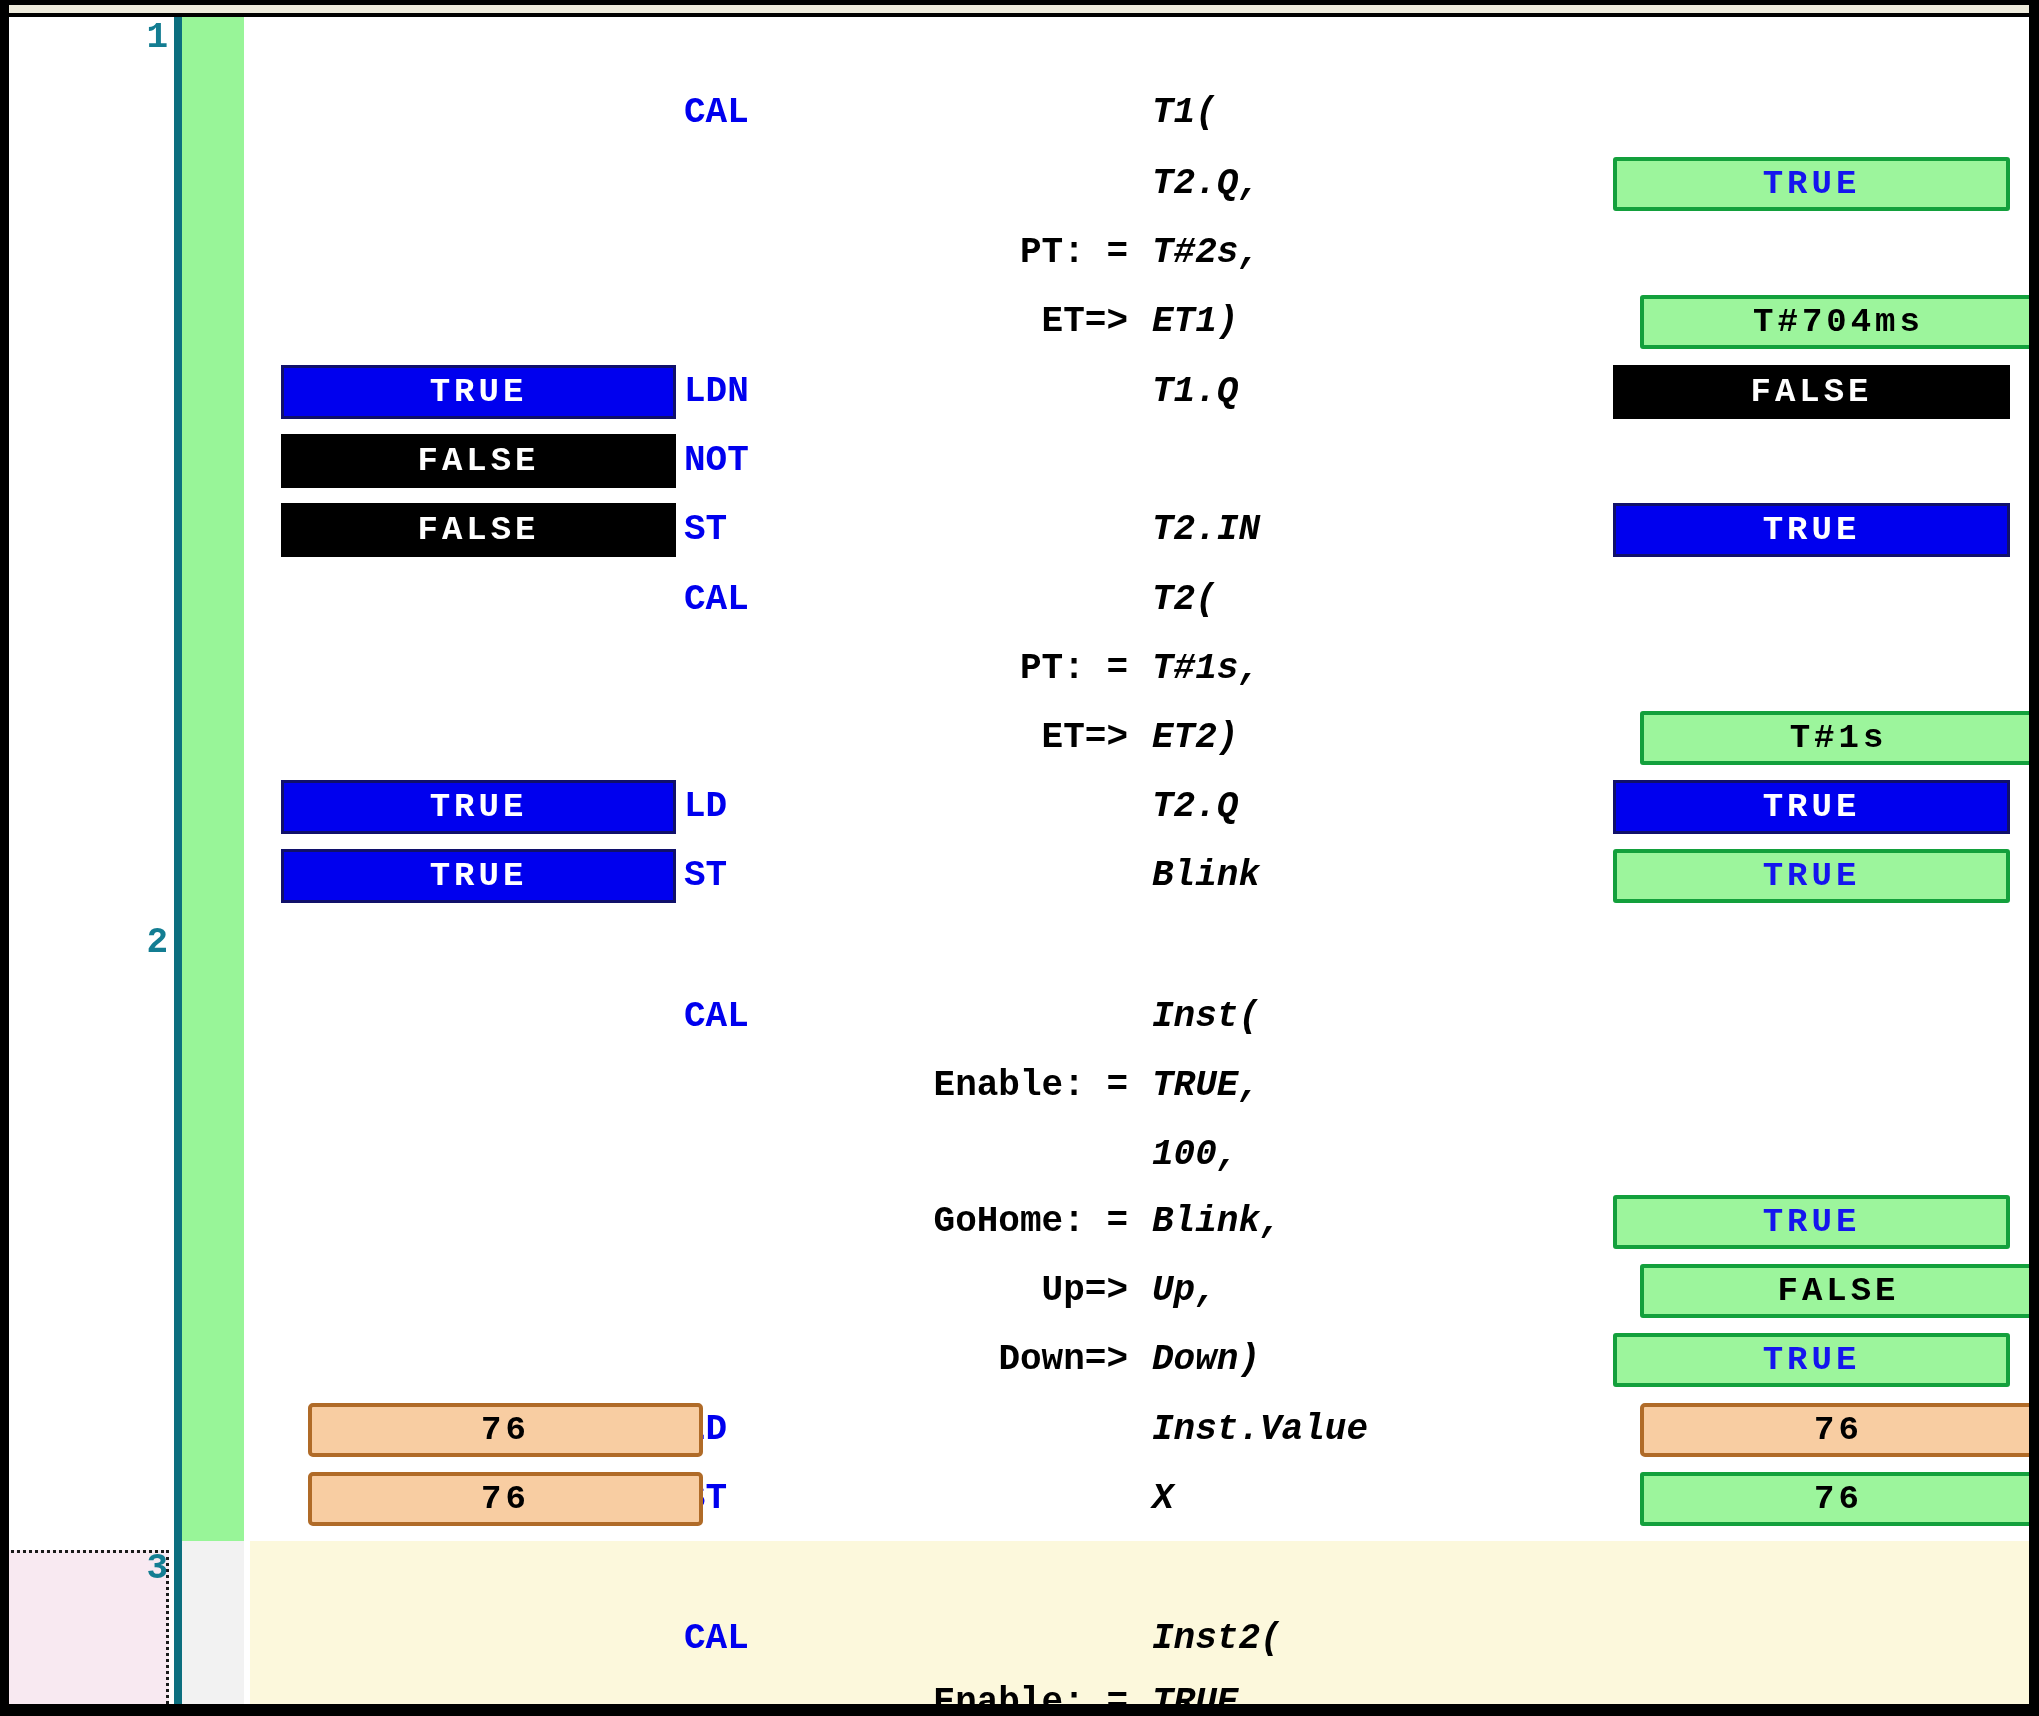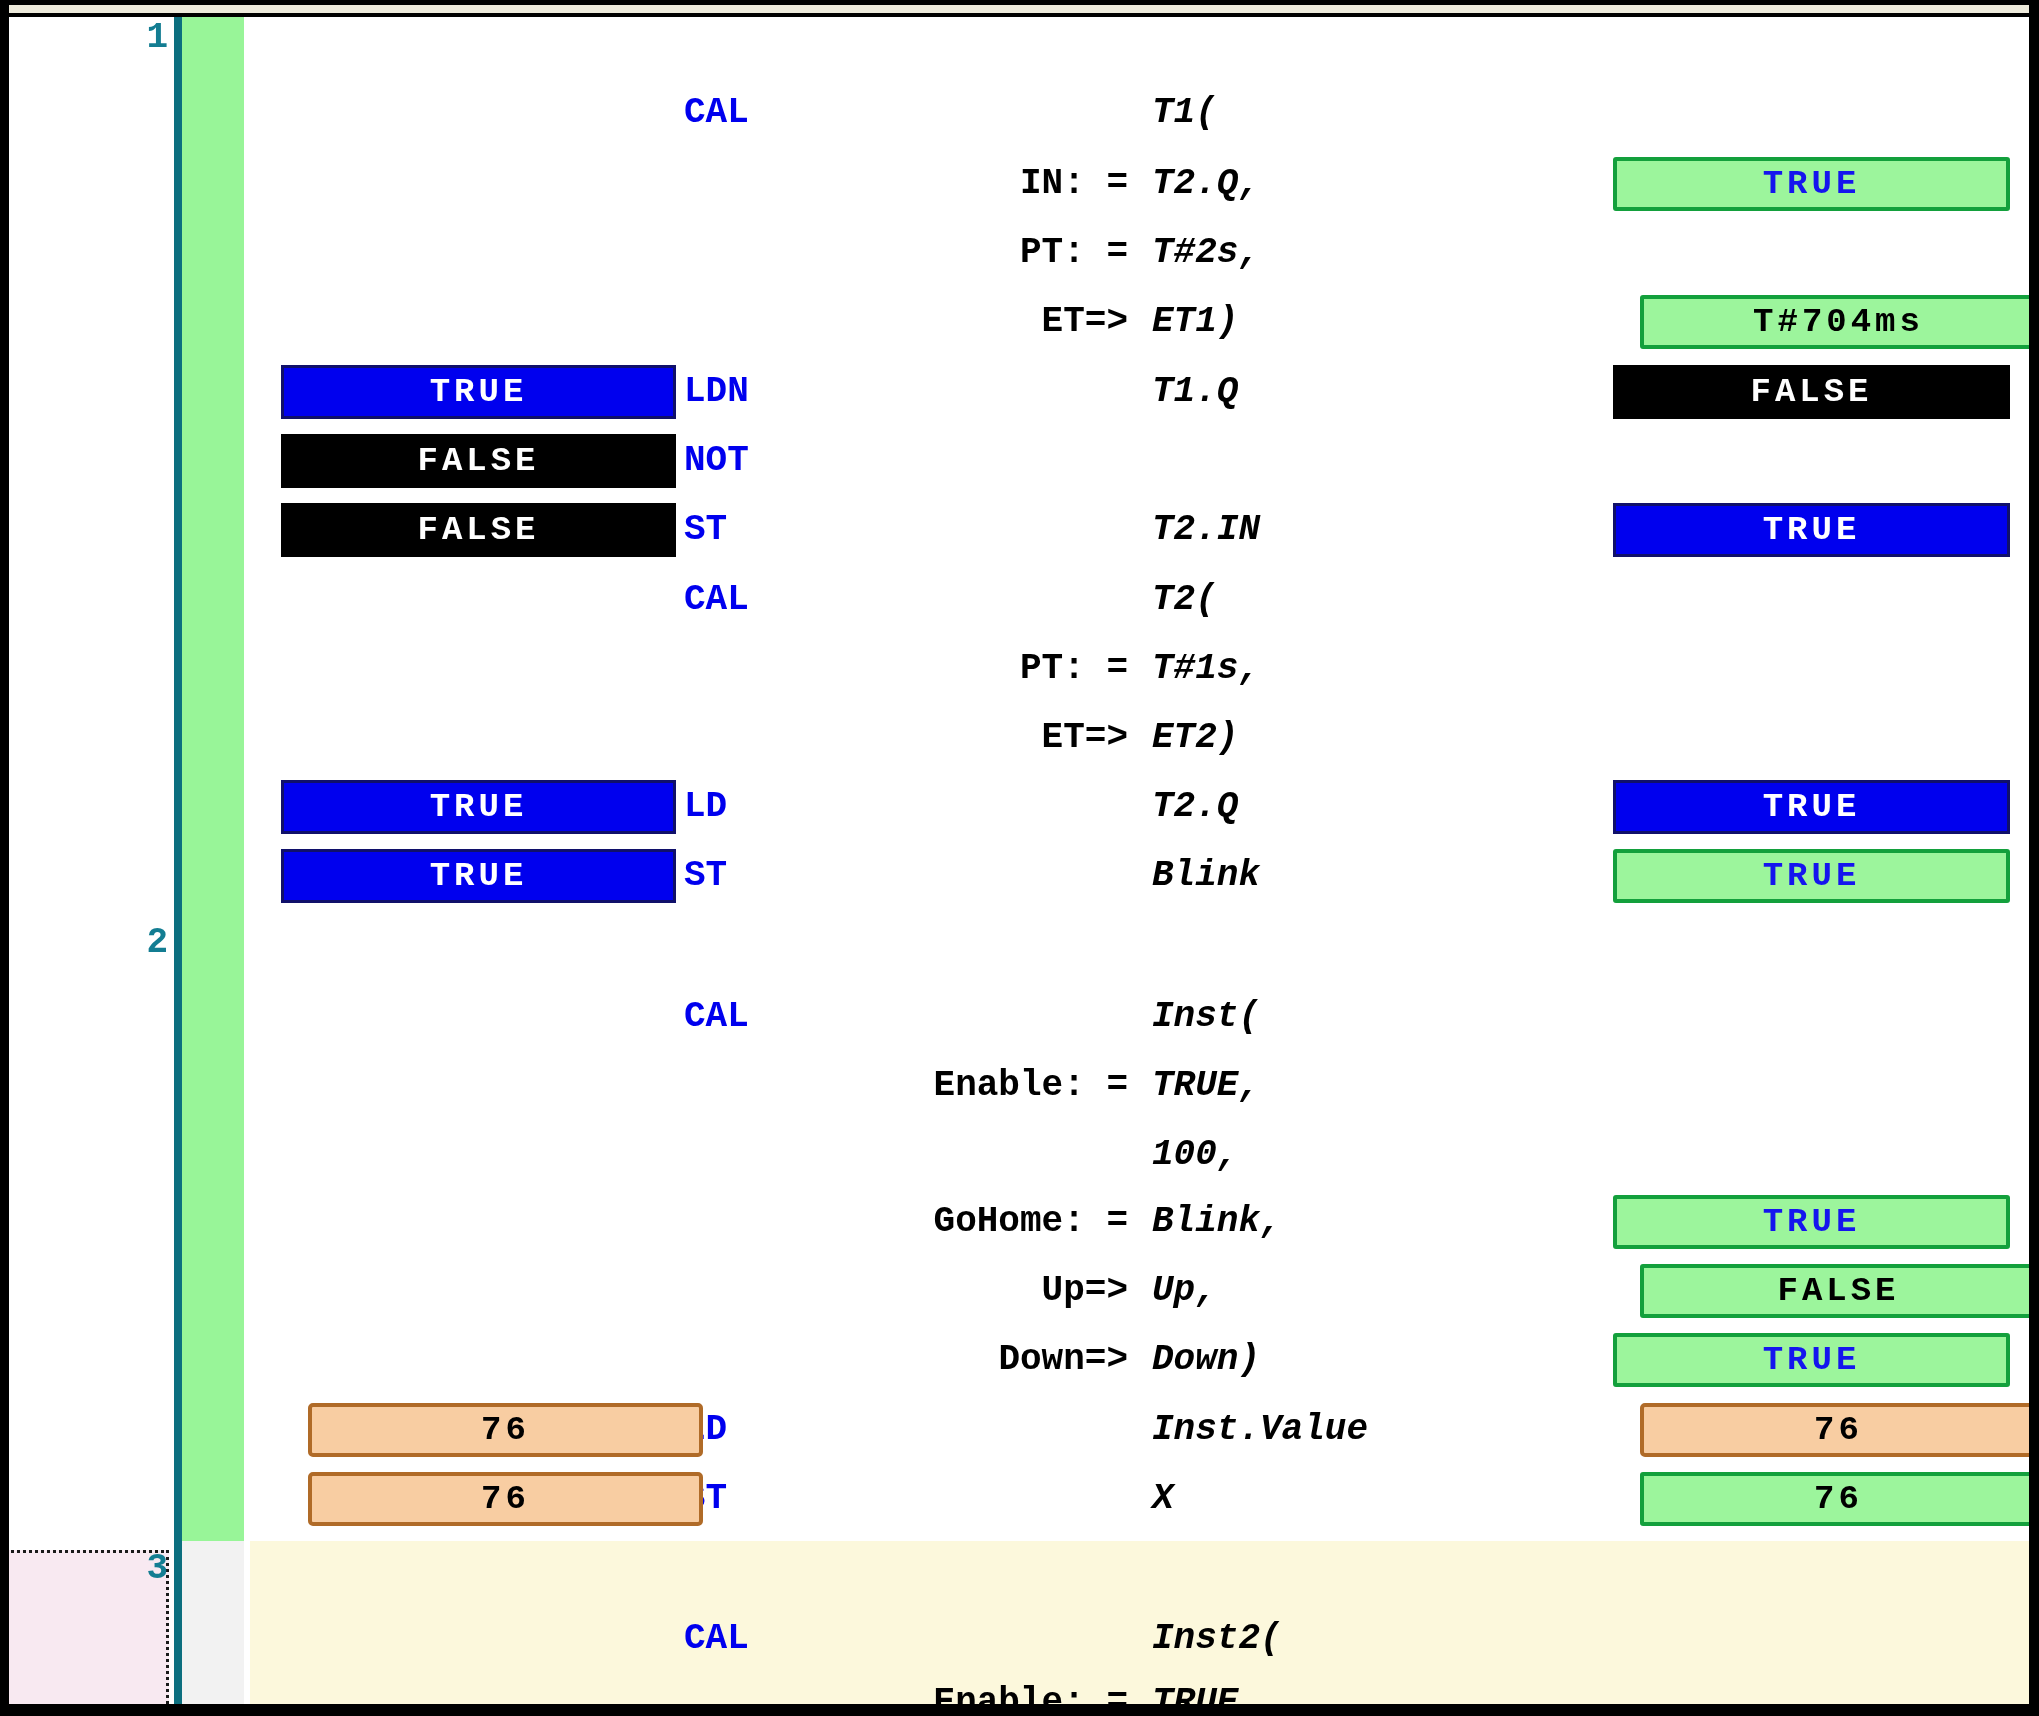--- a/index.html
+++ b/index.html
@@ -59,21 +59,20 @@
       <div class="linenum" style="top: 921px;">2</div>
       <div class="linenum" style="top: 1547px;">3</div>
     </div>
 
   <div id="rows">
       <div class="row" style="top: 86px;">
         <span class="op">CAL</span>
         <span class="operand">T1(</span>
       </div>
       <div class="row" style="top: 157px;">
-        <span class="argname">IN: =</span>
         <span class="operand">T2.Q,</span>
         <div class="vbox vbox-right bx-green tx-blue">TRUE</div>
       </div>
       <div class="row" style="top: 226px;">
         <span class="argname">PT: =</span>
         <span class="operand">T#2s,</span>
       </div>
       <div class="row" style="top: 295px;">
         <span class="argname">ET=&gt;</span>
         <span class="operand">ET1)</span>
@@ -99,20 +98,21 @@
         <span class="op">CAL</span>
         <span class="operand">T2(</span>
       </div>
       <div class="row" style="top: 642px;">
         <span class="argname">PT: =</span>
         <span class="operand">T#1s,</span>
       </div>
       <div class="row" style="top: 711px;">
         <span class="argname">ET=&gt;</span>
         <span class="operand">ET2)</span>
+        <div class="vbox vbox-right bx-green tx-black">T#1s</div>
       </div>
       <div class="row" style="top: 780px;">
         <div class="vbox vbox-left bx-blue tx-white">TRUE</div>
         <span class="op">LD</span>
         <span class="operand">T2.Q</span>
         <div class="vbox vbox-right bx-blue tx-white">TRUE</div>
       </div>
       <div class="row" style="top: 849px;">
         <div class="vbox vbox-left bx-blue tx-white">TRUE</div>
         <span class="op">ST</span>

